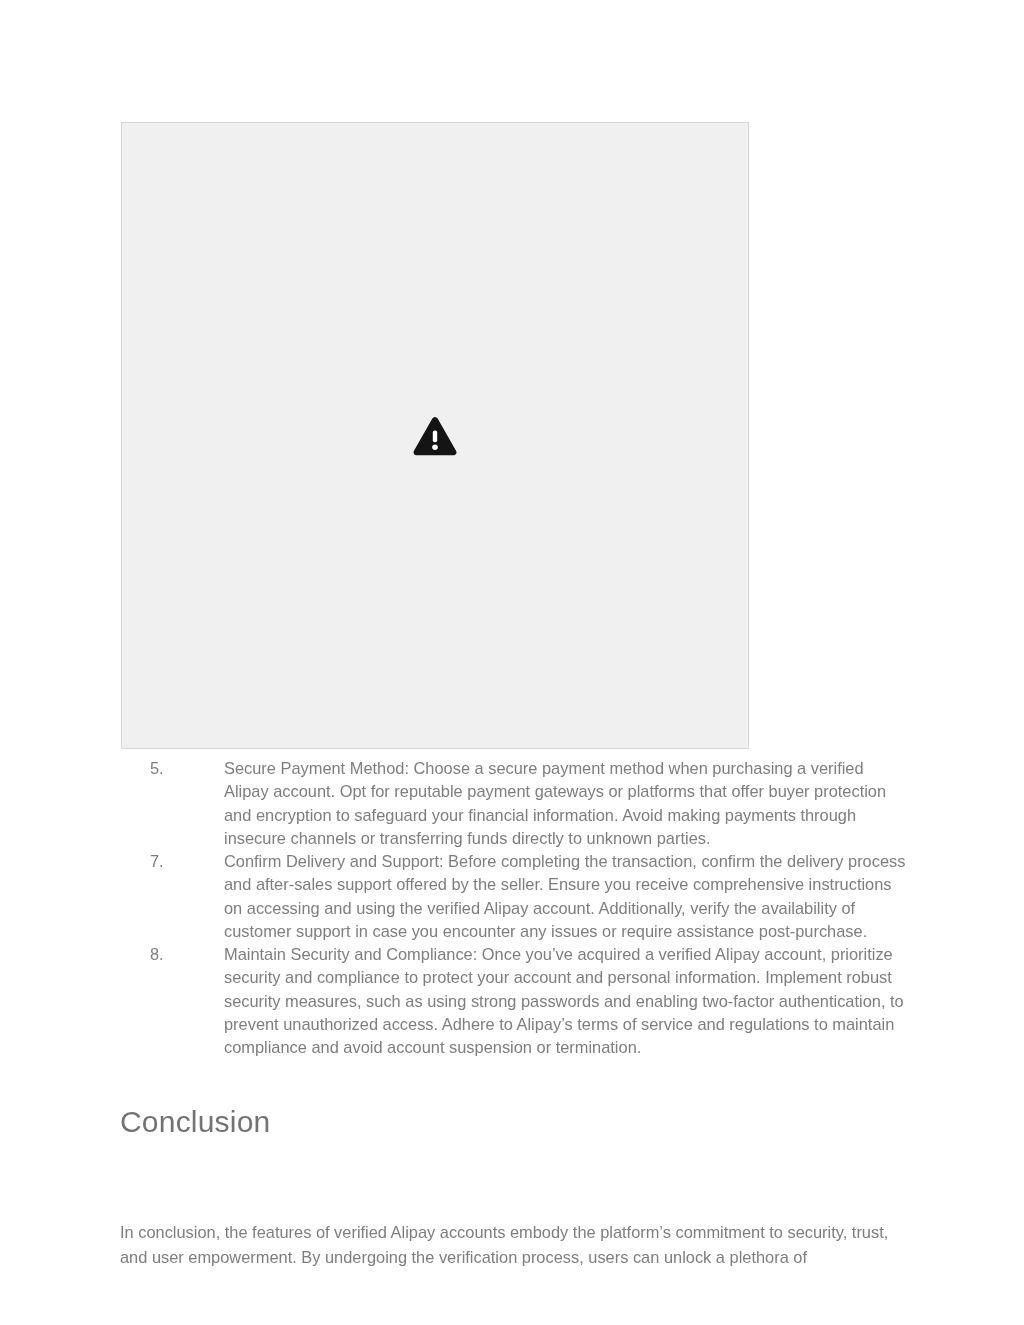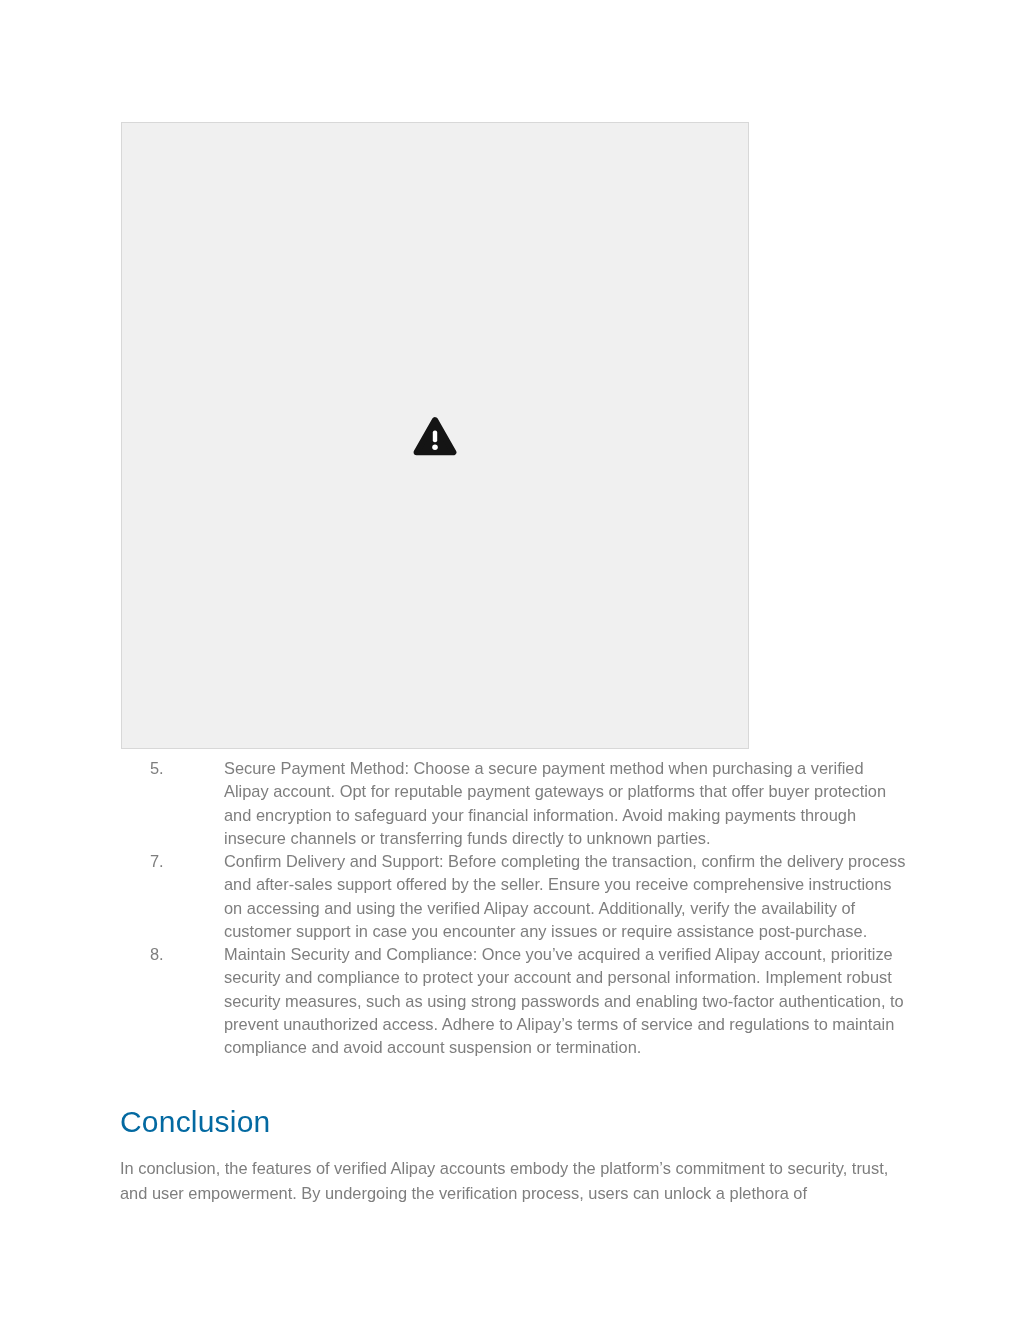--- a/index.html
+++ b/index.html
@@ -65,27 +65,27 @@
     margin-left: 44px;
   }
   .conclusion-heading {
     position: absolute;
     left: 120px;
     top: 1103px;
     margin: 0;
     font-size: 30px;
     line-height: 38px;
     font-weight: 400;
-    color: #0369a1;
+    color: #737373;
     letter-spacing: 0.2px;
   }
   .conclusion-paragraph {
     position: absolute;
     left: 120px;
-    top: 1156px;
+    top: 1220px;
     width: 794px;
     margin: 0;
     color: #7e7e7e;
     font-size: 16.4px;
     line-height: 25px;
   }
 </style>
 </head>
 <body>
 

